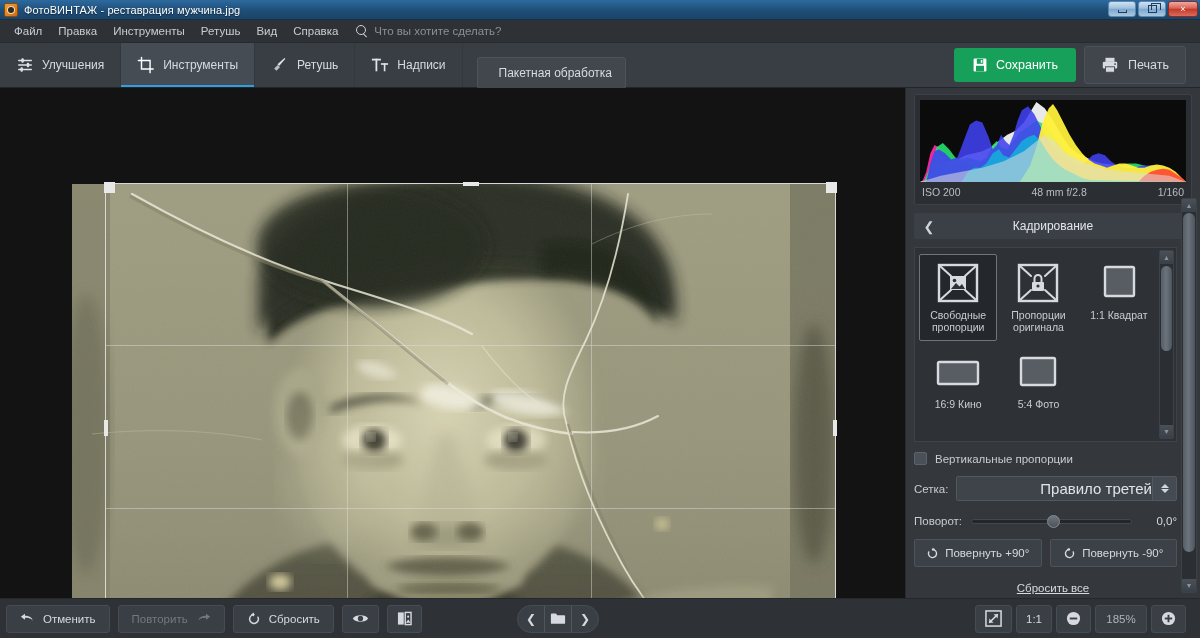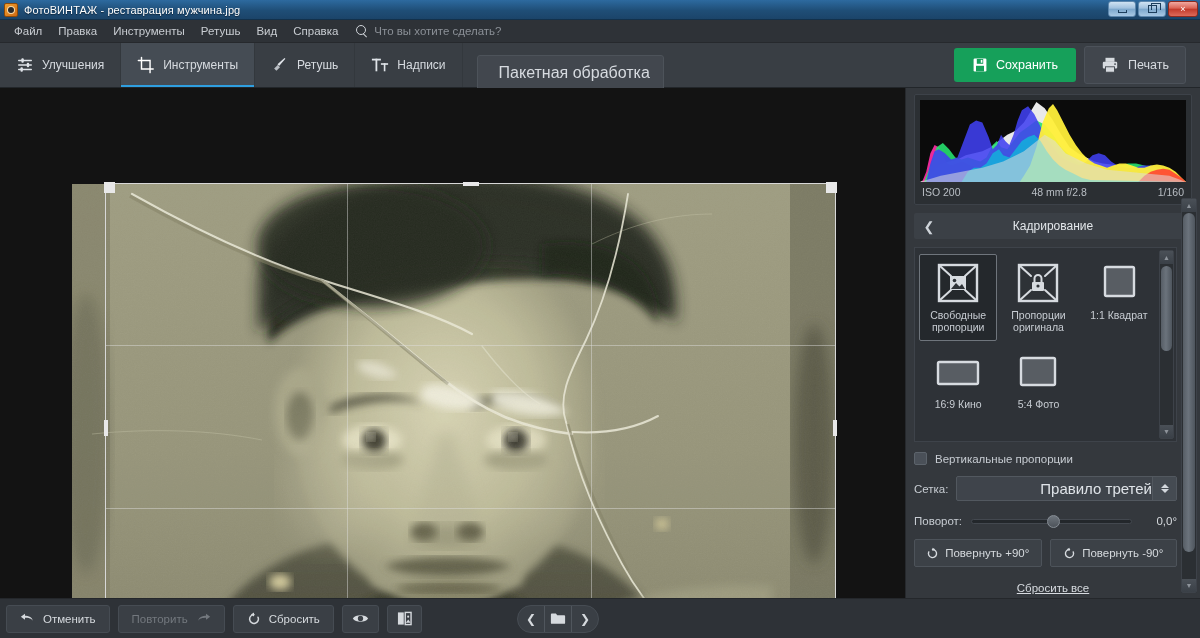--- a/index.html
+++ b/index.html
@@ -71,21 +71,21 @@
   }
   .tab.active { background:#454c54; }
   .tab.active:after {
     content:""; position:absolute; left:0; right:0; bottom:0; height:2px; background:#2f9fe0;
   }
   .tab .ic { width:18px; height:18px; flex:none; display:block; }
   .batch-wrap { display:flex; align-items:center; padding-left:14px; }
   .batch-btn {
     display:flex; align-items:center; gap:8px; padding:8px 13px;
     background:#42474e; border:1px solid #4d535a; border-radius:3px;
-    color:#d7dbe0; font-size:16px; white-space:nowrap;margin-top:16px;
+    color:#d7dbe0; font-size:12px; white-space:nowrap;margin-top:16px;
   }
   .tb-right { margin-left:auto; display:flex; align-items:center; gap:8px; padding-right:14px; }
   .btn-save {
     display:flex; align-items:center; gap:8px; padding:9px 18px;
     background:#16a05a; border:1px solid #12build; border-radius:3px;
     color:#ffffff; font-size:12.5px; border-color:#0f8b4c;
   }
   .btn-print {
     display:flex; align-items:center; gap:9px; padding:9px 16px;
     background:#41464d; border:1px solid #4c525a; border-radius:3px;
@@ -697,15 +697,40 @@
         <div>
           <svg width="16" height="13" viewBox="0 0 18 14">
             <path d="M1 2.5 A1 1 0 0 1 2 1.5 L6.6 1.5 L8.2 3.4 L16 3.4 A1 1 0 0 1 17 4.4 L17 12 A1 1 0 0 1 16 13 L2 13 A1 1 0 0 1 1 12 Z" fill="#d6dade"></path>
           </svg>
         </div>
         <div class="nav-sep"></div>
         <div>❯</div>
       </div>
     </div>
 
+    <div class="zoom-grp" style="position:absolute; right:14px;">
+      <div class="zbtn">
+        <svg width="17" height="17" viewBox="0 0 18 18">
+          <rect x="1" y="1" width="16" height="16" fill="none" stroke="#d6dade" stroke-width="1.6"></rect>
+          <path d="M4.5 13.5 L13.5 4.5" stroke="#d6dade" stroke-width="1.6"></path>
+          <path d="M13.5 4.5 L9 4.5 L13.5 9 Z" fill="#d6dade"></path>
+          <path d="M4.5 13.5 L9 13.5 L4.5 9 Z" fill="#d6dade"></path>
+        </svg>
+      </div>
+      <div class="zbtn">1:1</div>
+      <div class="zbtn">
+        <svg width="15" height="15" viewBox="0 0 16 16">
+          <circle cx="8" cy="8" r="7" fill="#d6dade"></circle>
+          <rect x="4" y="7" width="8" height="2" fill="#3a3f45"></rect>
+        </svg>
+      </div>
+      <div class="zbtn zval">185%</div>
+      <div class="zbtn">
+        <svg width="15" height="15" viewBox="0 0 16 16">
+          <circle cx="8" cy="8" r="7" fill="#d6dade"></circle>
+          <rect x="4" y="7" width="8" height="2" fill="#3a3f45"></rect>
+          <rect x="7" y="4" width="2" height="8" fill="#3a3f45"></rect>
+        </svg>
+      </div>
+    </div>
   </div>
 
 </div>
 
 </body></html>

